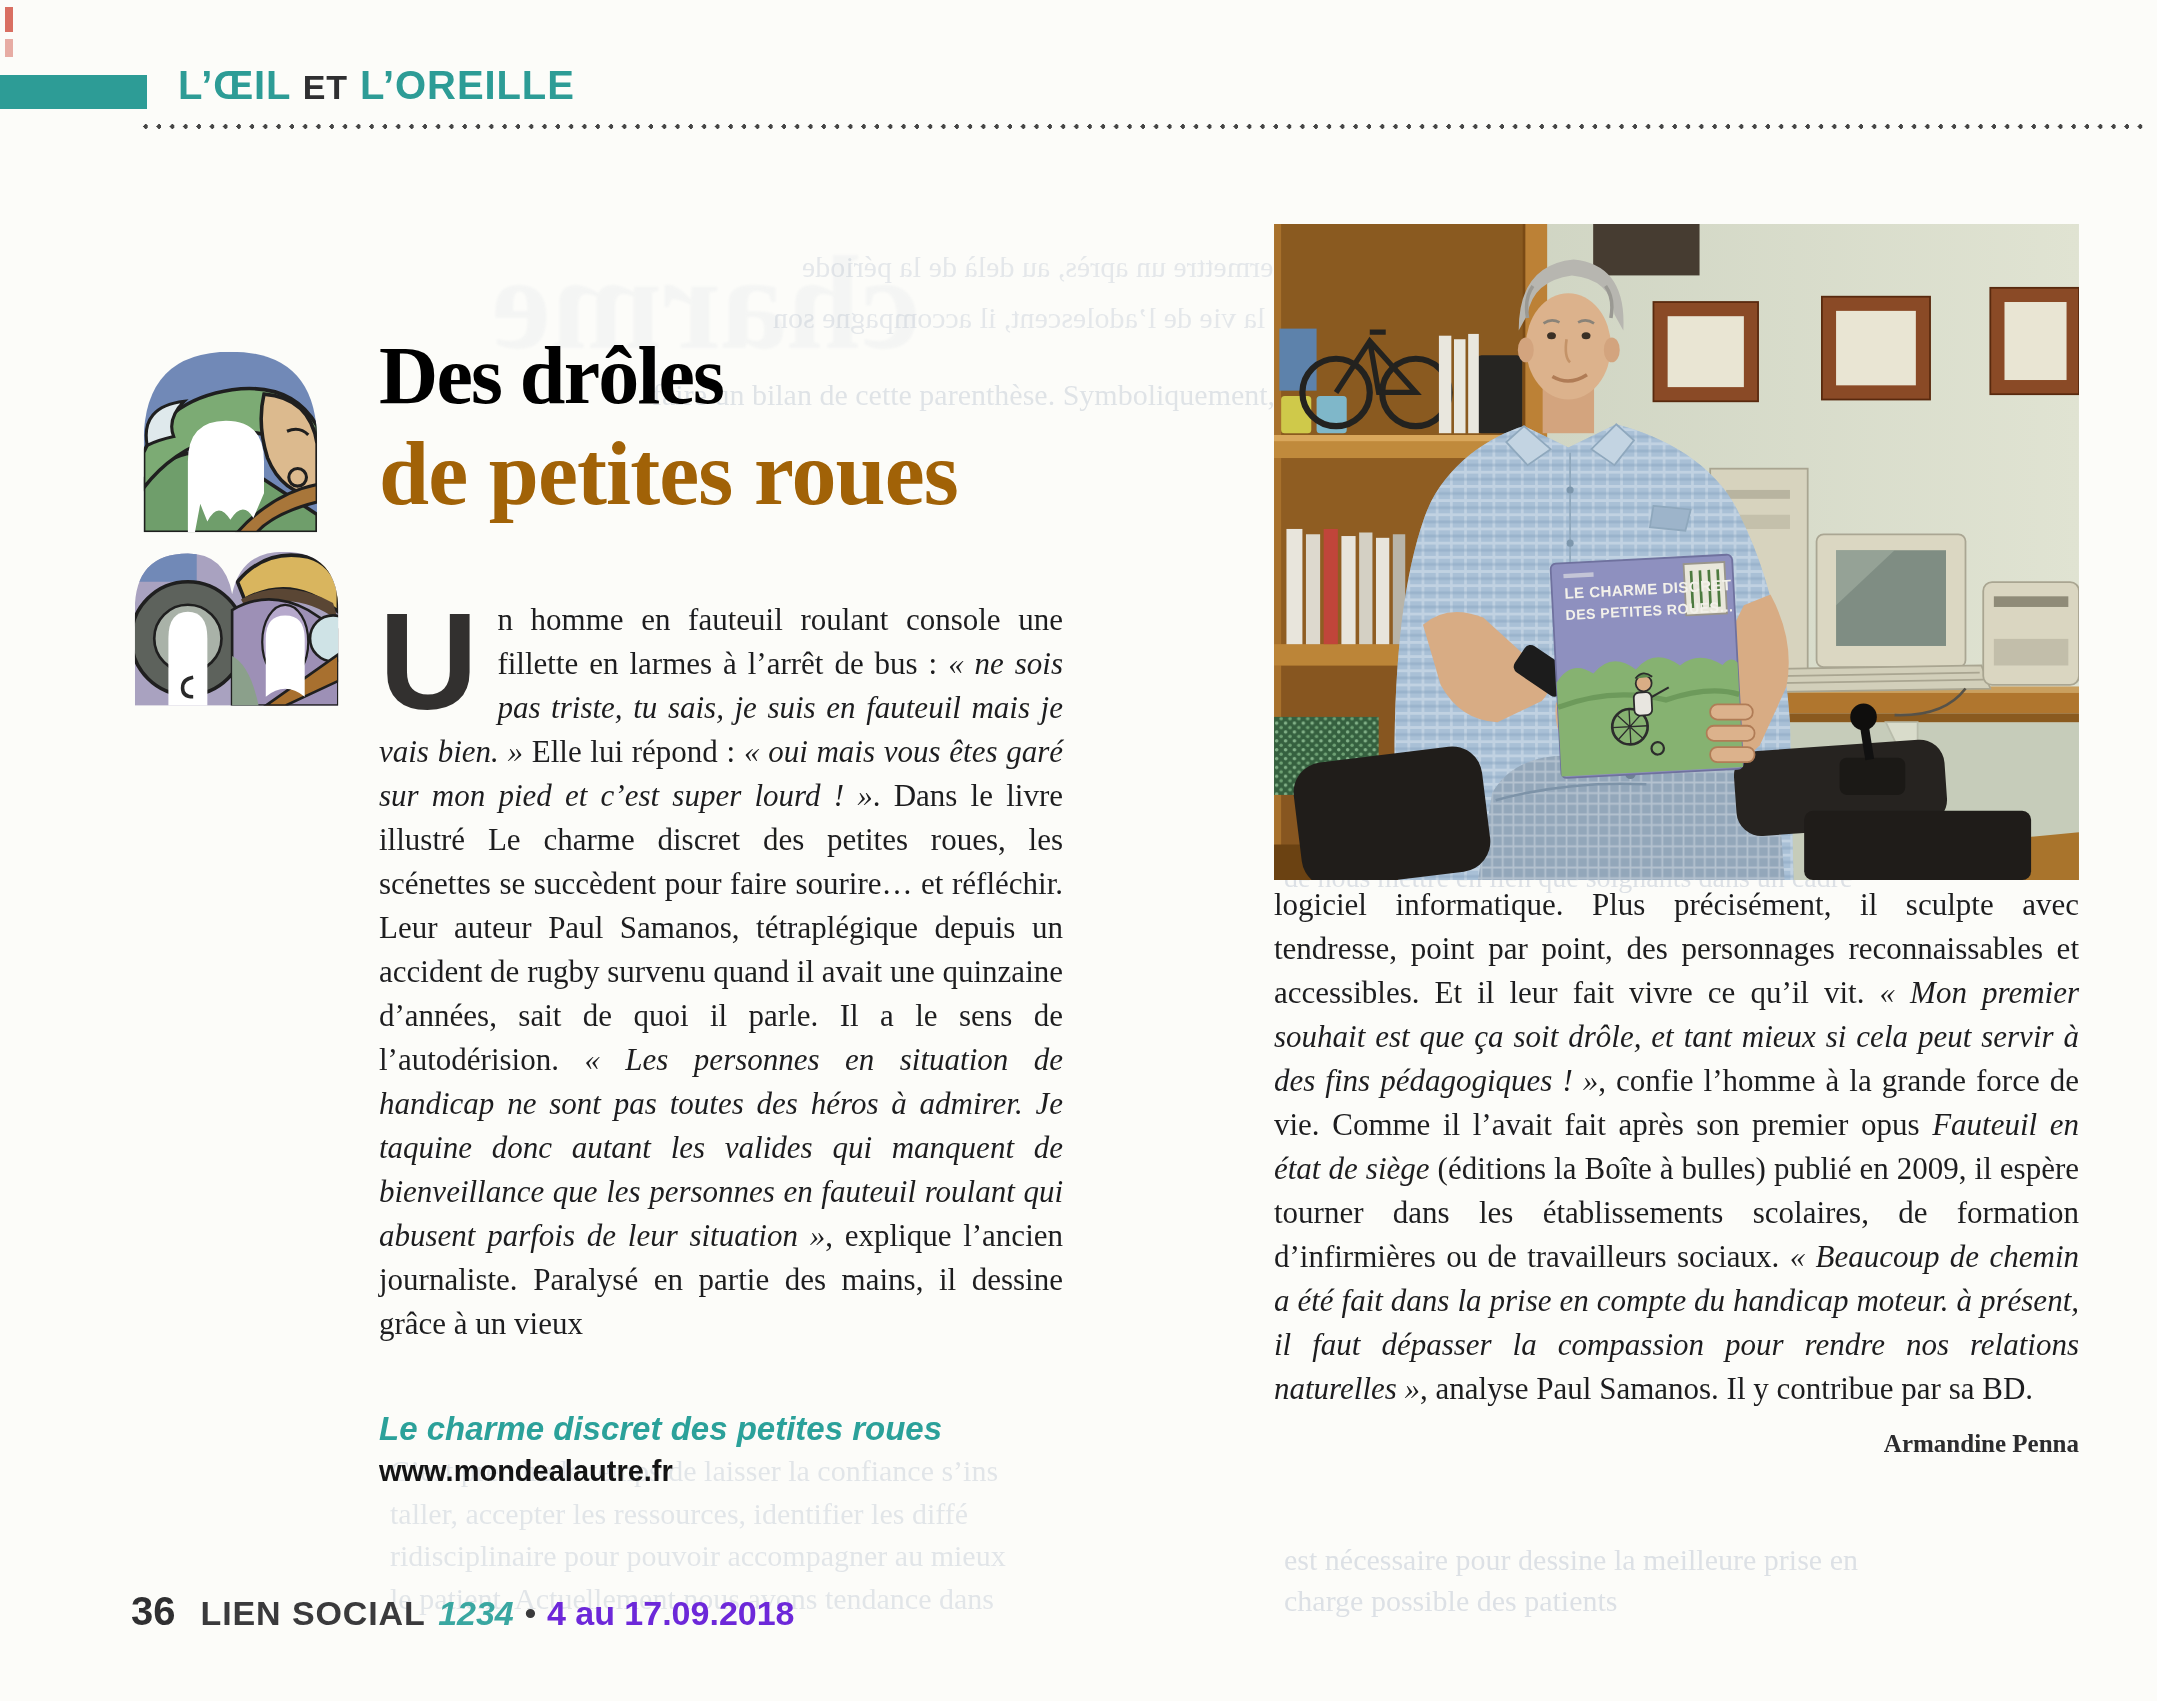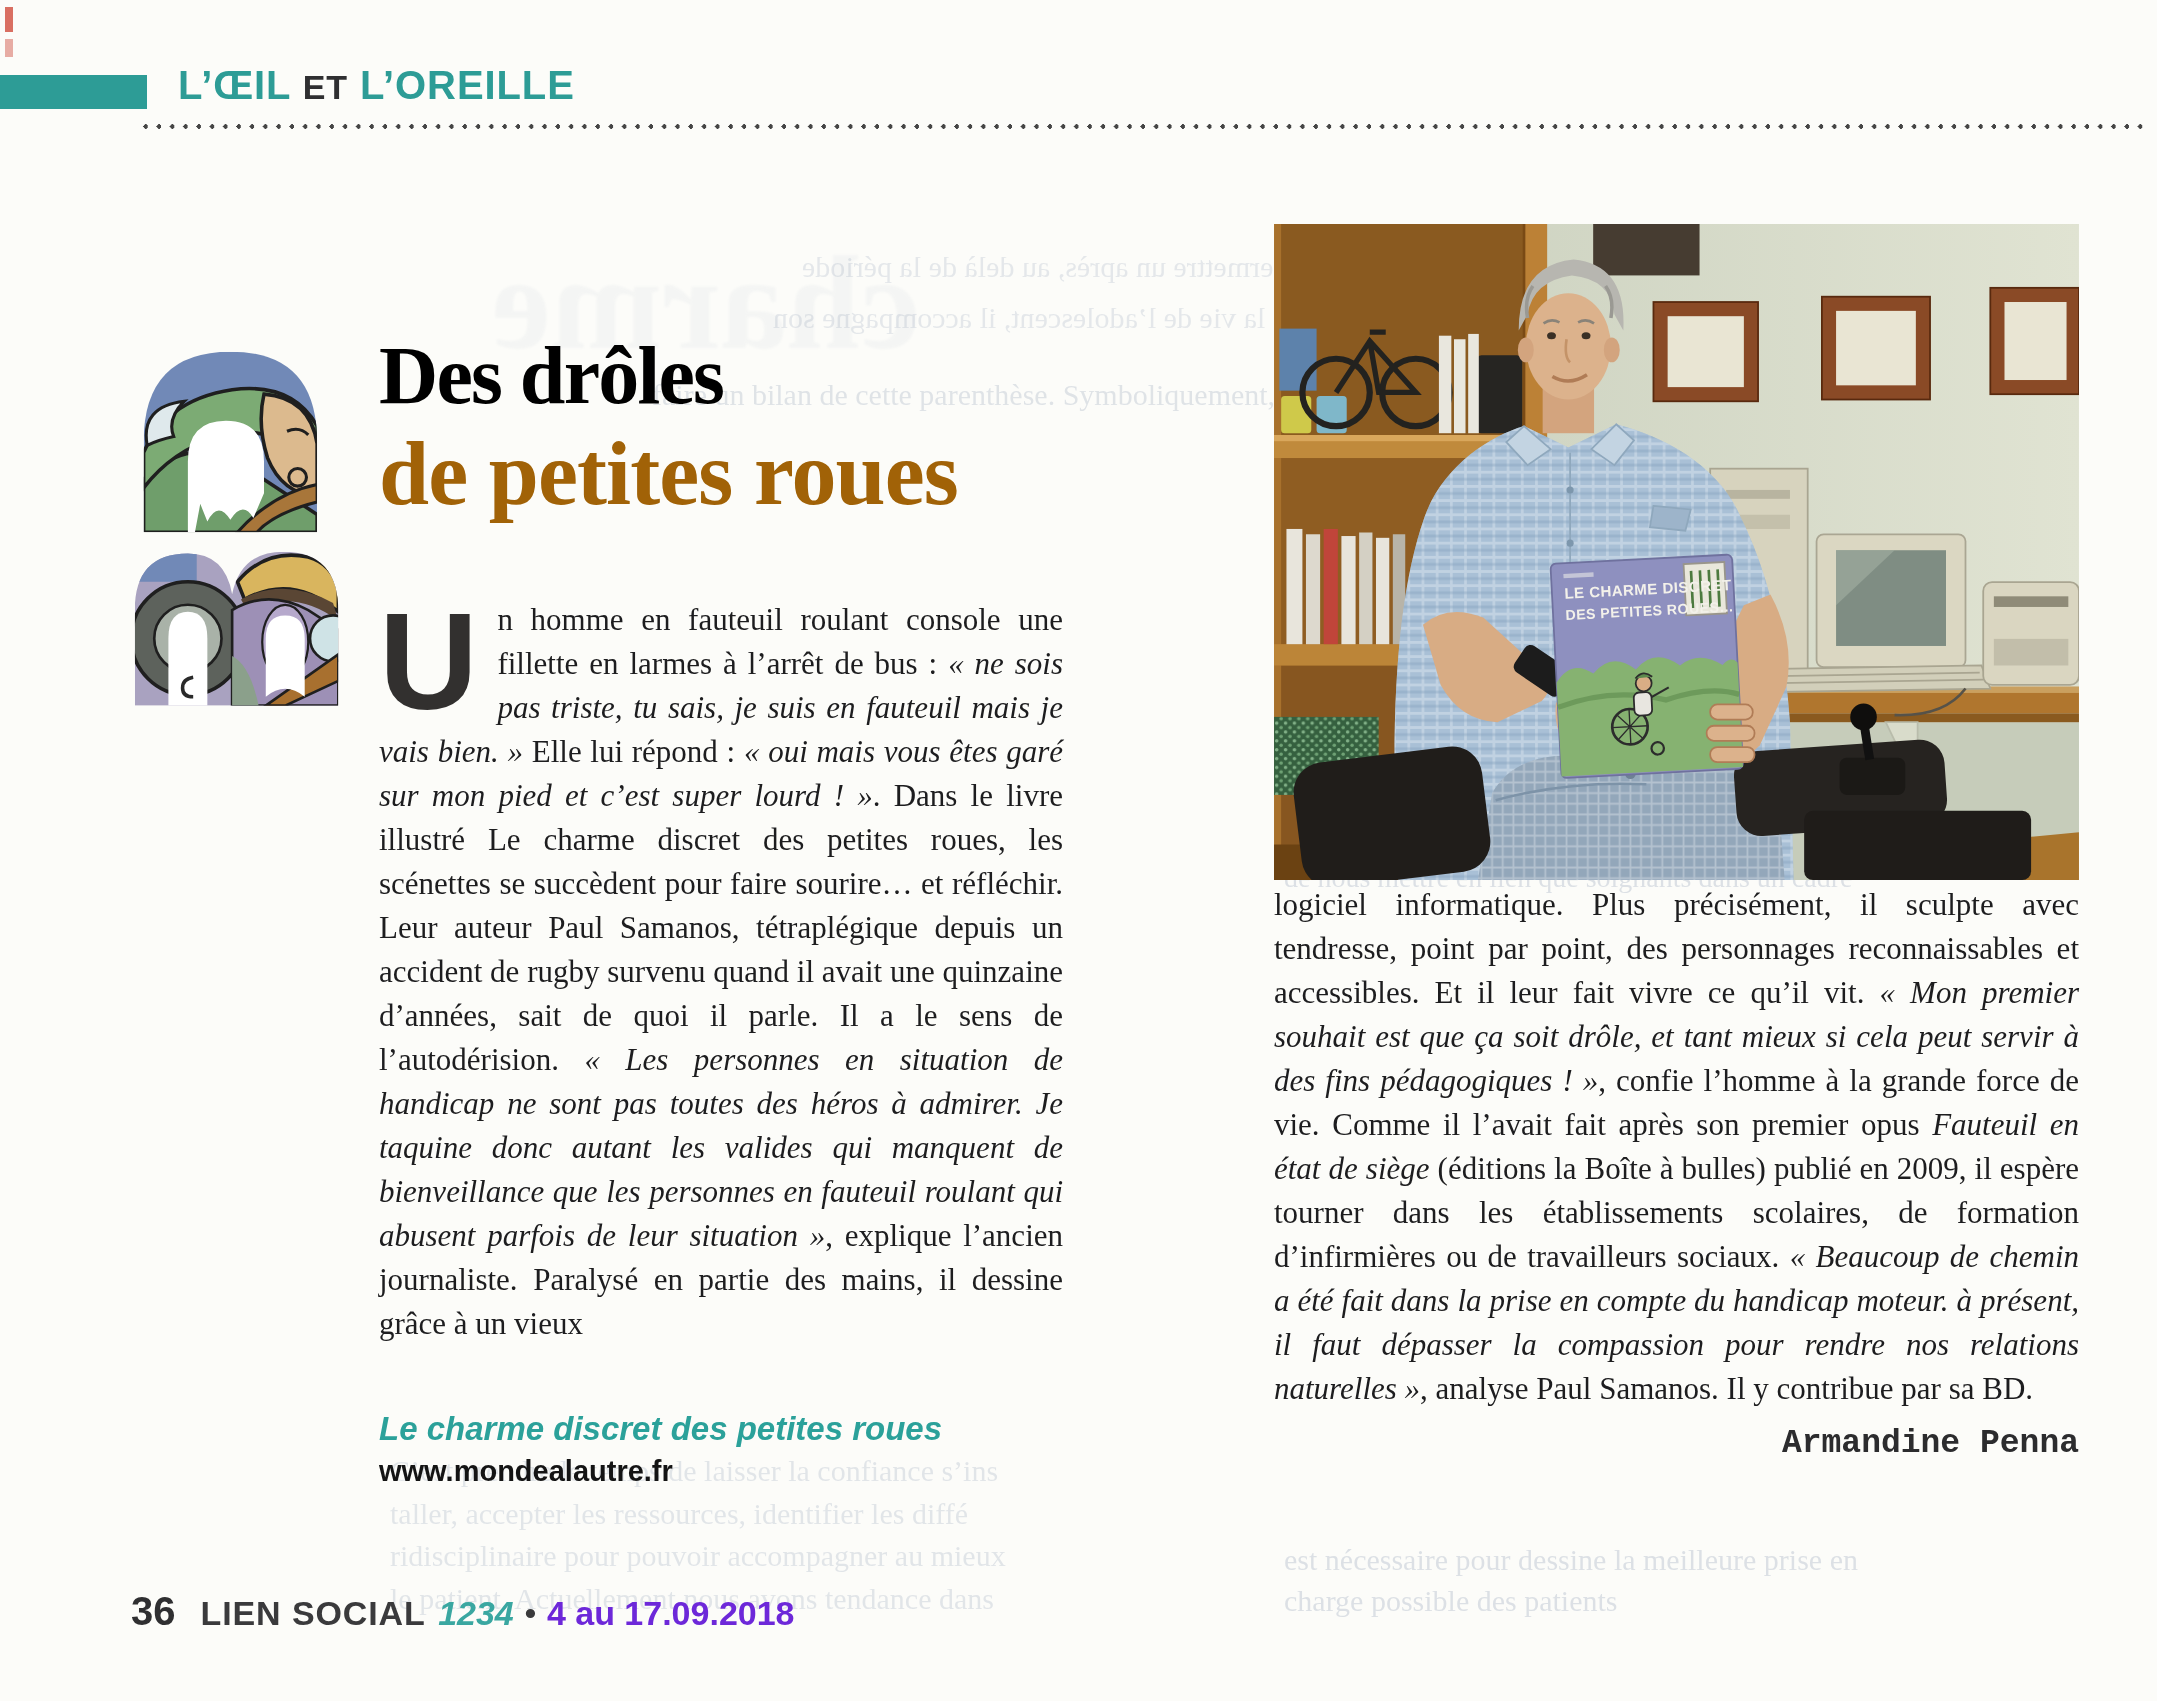--- a/index.html
+++ b/index.html
@@ -39,22 +39,22 @@
                letter-spacing:-1.8px;color:#000000;}
   #title-line2{font-family:"Liberation Serif",serif;font-weight:bold;font-size:90px;
                color:#a16207;margin-top:12.4px;letter-spacing:-0.9px;}
   
   .bodycol{position:absolute;font-size:31px;line-height:44px;text-align:justify;color:#1d1d1f;}
   #col1{left:379px;top:598px;width:684px;}
   #col2{left:1274px;top:883px;width:805px;}
   .it{font-style:italic;}
   #drop-cap{float:left;font-family:"Liberation Sans",sans-serif;font-weight:bold;
             font-size:137px;line-height:105px;color:#32302f;margin:10.6px 19.5px 1.8px 0;}
-  #byline{text-align:right;margin-top:10.6px;font-family:Liberation Mono, monospace;
-          font-weight:600;font-size:33px;color:#2c2c2e;}
+  #byline{text-align:right;margin-top:10.6px;font-family:Liberation Serif, serif;
+          font-weight:600;font-size:25px;color:#2c2c2e;}
   
   #book-box{position:absolute;left:379px;top:1410px;font-family:"Liberation Sans",sans-serif;}
   #book-title{color:#2ba19a;font-weight:bold;font-style:italic;font-size:33px;}
   #book-credits{margin-top:10.6px;font-size:27.5px;color:#222;}
   #book-url{margin-top:7px;font-size:29px;font-weight:bold;color:#141414;}
   
   #photo{position:absolute;left:1274px;top:224px;width:805px;height:656px;}
   
   #footer{position:absolute;left:131px;top:1589px;display:flex;align-items:baseline;
           font-family:"Liberation Sans",sans-serif;white-space:nowrap;}

